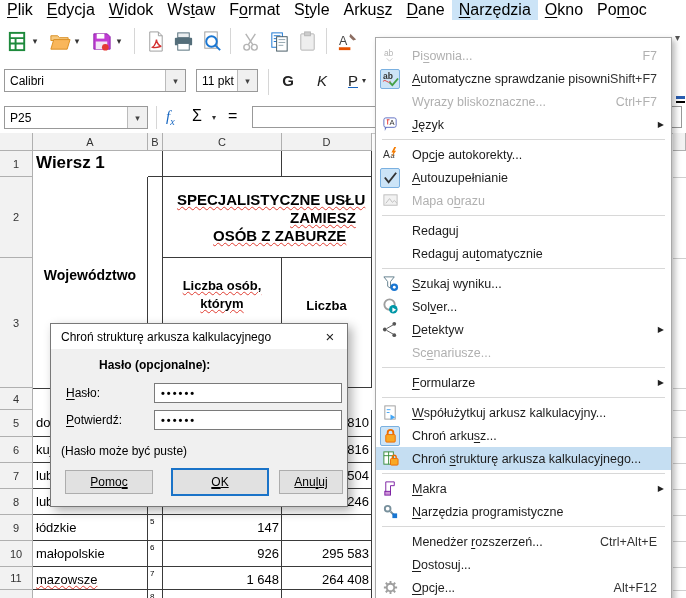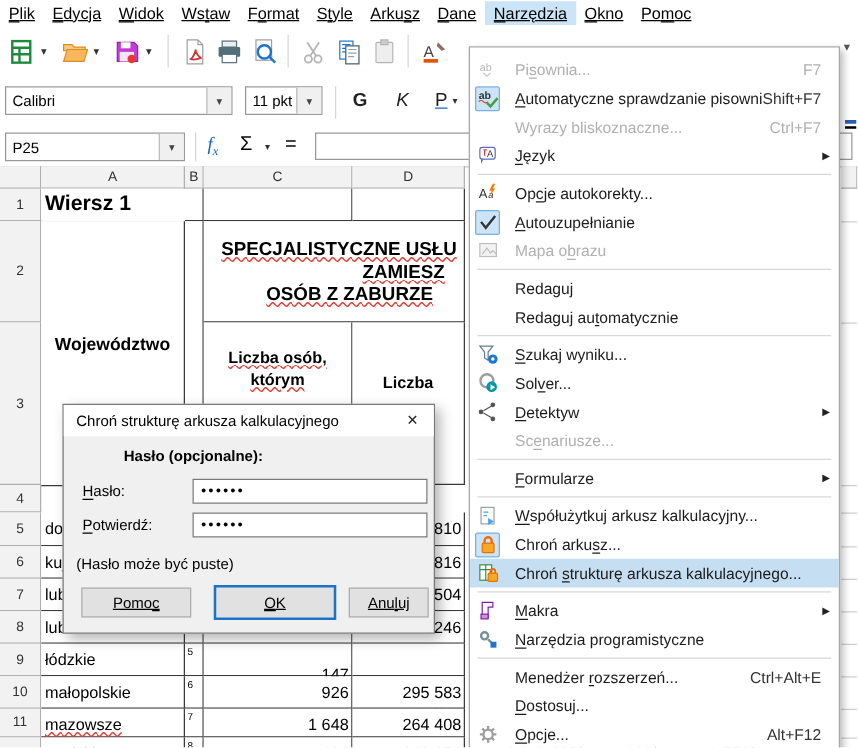--- a/index.html
+++ b/index.html
@@ -3,21 +3,21 @@
 <meta charset="utf-8">
 <style>
   html,body{margin:0;padding:0;background:#fff;}
   #app{position:relative;width:686px;height:598px;overflow:hidden;background:#fff;
        font-family:"Liberation Sans",sans-serif;color:#000;font-size:12px;}
   .abs{position:absolute;}
   u{text-decoration:underline;text-underline-offset:2px;}
 
   
   #menubar{left:0;top:0;width:686px;height:20px;background:#fff;display:flex;align-items:center;}
-  .mb-item{padding:2px 7px;white-space:nowrap;font-size:13px;cursor:default;text-decoration:underline;}
+  .mb-item{padding:2px 7px;white-space:nowrap;font-size:16px;cursor:default;}
   .mb-item.active{background:#cce4f7;}
 
   
   #toolbar1{left:0;top:20px;width:686px;height:42px;background:#fff;}
   .tbtn{width:26px;height:26px;display:flex;align-items:center;justify-content:center;}
   .tbtn svg{width:23px;height:23px;}
   .tb-drop{font-size:9px;color:#333;width:10px;text-align:center;}
   .tb-sep{width:1px;height:26px;background:#d6d6d6;}
   #toolbar2{left:0;top:62px;width:686px;height:40px;background:#fff;}
   .combo{height:23px;border:1px solid #999;background:#fff;display:flex;align-items:center;box-sizing:border-box;}
@@ -267,21 +267,21 @@
       <div class="cell" style="position: absolute; left: 163px; top: 356px; width: 119px; height: 26px;"></div>
       <div class="cell" style="position: absolute; left: 282px; top: 356px; width: 90px; height: 26px;"></div>
       <div class="cell" style="position: absolute; left: 33px; top: 356px; width: 115px; height: 26px; border: none; padding: 5px 0px 0px 3px; background: transparent;"><span>lub</span></div>
       <div class="cell num" style="position: absolute; left: 282px; top: 356px; width: 90px; height: 26px; border: none; background: transparent;">246</div>
       <div class="cell" style="position: absolute; left: 33px; top: 382px; width: 115px; height: 26px;"></div>
       <div class="cell" style="position: absolute; left: 148px; top: 382px; width: 15px; height: 26px;"></div>
       <div class="cell" style="position: absolute; left: 163px; top: 382px; width: 119px; height: 26px;"></div>
       <div class="cell" style="position: absolute; left: 282px; top: 382px; width: 90px; height: 26px;"></div>
       <div class="cell" style="position: absolute; left: 33px; top: 382px; width: 115px; height: 26px; border: none; padding: 5px 0px 0px 3px; background: transparent;"><span>łódzkie</span></div>
       <div class="cell" style="position: absolute; left: 148px; top: 382px; width: 15px; height: 26px; border: none; background: transparent; font-size: 8px; padding: 2px 0px 0px 2px;">5</div>
-      <div class="cell num" style="position: absolute; left: 163px; top: 382px; width: 119px; height: 26px; border: none; background: transparent; margin-top: 12px;">147</div>
+      <div class="cell num" style="position: absolute; left: 163px; top: 382px; width: 119px; height: 26px; border: none; background: transparent;">147</div>
       <div class="cell num" style="position: absolute; left: 282px; top: 382px; width: 90px; height: 26px; border: none; background: transparent; margin-top: 38px;">44 451</div>
       <div class="cell" style="position: absolute; left: 33px; top: 408px; width: 115px; height: 26px;"></div>
       <div class="cell" style="position: absolute; left: 148px; top: 408px; width: 15px; height: 26px;"></div>
       <div class="cell" style="position: absolute; left: 163px; top: 408px; width: 119px; height: 26px;"></div>
       <div class="cell" style="position: absolute; left: 282px; top: 408px; width: 90px; height: 26px;"></div>
       <div class="cell" style="position: absolute; left: 33px; top: 408px; width: 115px; height: 26px; border: none; padding: 5px 0px 0px 3px; background: transparent;"><span>małopolskie</span></div>
       <div class="cell" style="position: absolute; left: 148px; top: 408px; width: 15px; height: 26px; border: none; background: transparent; font-size: 8px; padding: 2px 0px 0px 2px;">6</div>
       <div class="cell num" style="position: absolute; left: 163px; top: 408px; width: 119px; height: 26px; border: none; background: transparent;">926</div>
       <div class="cell num" style="position: absolute; left: 282px; top: 408px; width: 90px; height: 26px; border: none; background: transparent;">295 583</div>
       <div class="cell" style="position: absolute; left: 33px; top: 434px; width: 115px; height: 23px;"></div>

